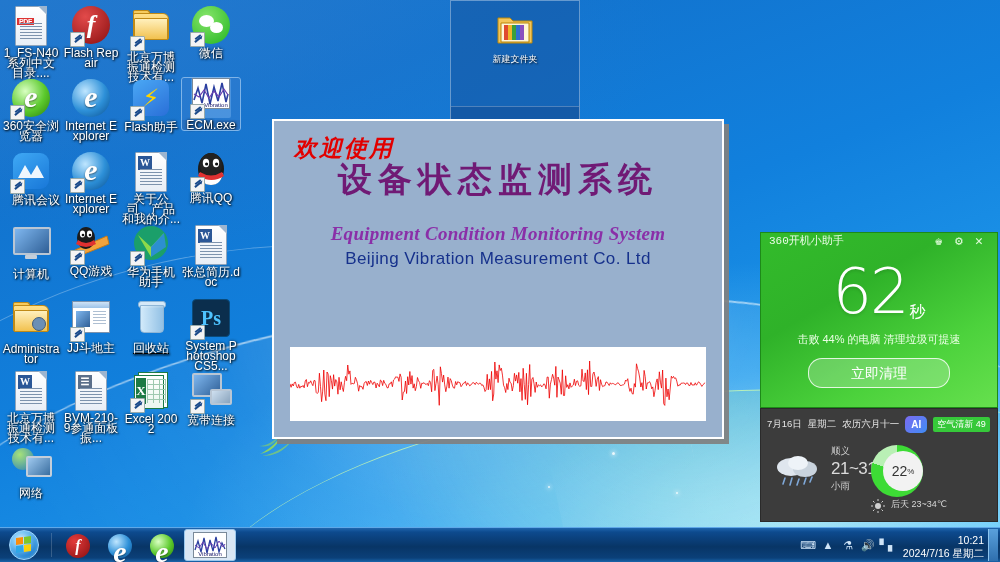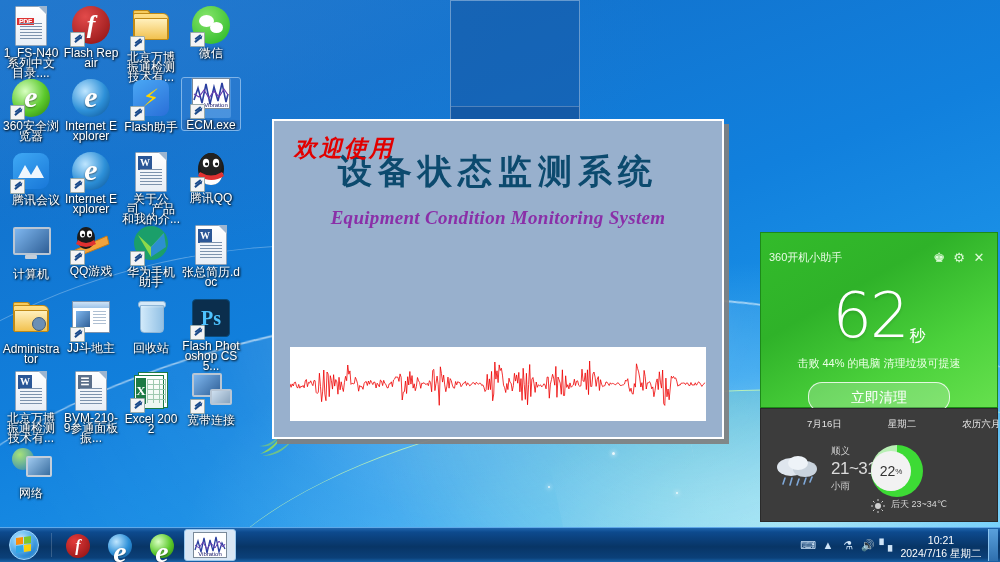--- a/index.html
+++ b/index.html
@@ -98,64 +98,64 @@
   #myfolder .fi .lbl{font-size:9px;color:#fff;margin-top:2px;text-shadow:1px 1px 2px #000;}
   #myfolder2{position:absolute;left:450px;top:106px;width:128px;height:16px;
     background:rgba(20,78,150,.5);border:1px solid rgba(255,255,255,.25);}
 
   
   #splash{position:absolute;left:272px;top:119px;width:452px;height:320px;
     background:#98b0cd;border:2px solid #ffffff;box-sizing:border-box;
     box-shadow:5px 5px 0 0 rgba(128,128,128,.92);}
   #welcome{position:absolute;left:20px;top:12px;font-family:"Liberation Serif","DejaVu Serif",serif;
     font-size:23px;font-weight:bold;font-style:italic;color:#e20000;letter-spacing:2px;}
-  #title-cn{margin-top:28px;text-align:center;font-family:"Liberation Serif","DejaVu Serif",serif;
-    font-size:34px;font-weight:bold;color:#0c4a6e;letter-spacing:6px;}
-  #title-en{margin-top:12px;text-align:center;font-family:"Liberation Serif","DejaVu Serif",serif;
+  #title-cn{margin-top:36px;text-align:center;font-family:"Liberation Serif","DejaVu Serif",serif;
+    font-size:34px;font-weight:bold;color:#701a75;letter-spacing:6px;}
+  #title-en{margin-top:20px;text-align:center;font-family:"Liberation Serif","DejaVu Serif",serif;
     font-size:19px;font-weight:bold;font-style:italic;color:#8a2fa8;letter-spacing:.3px;}
   #company-cn{margin-top:22px;text-align:center;font-family:"Liberation Serif","DejaVu Serif",serif;
     font-size:21px;font-weight:bold;color:#101010;letter-spacing:2px;}
   #company-en{margin-top:4px;text-align:center;font-size:17px;color:#16318c;letter-spacing:.4px;}
   #wave-box{position:absolute;left:16px;right:16px;bottom:16px;height:74px;background:#fff;}
   #wave-box svg{display:block;width:100%;height:100%;}
 
   
   #w360{position:absolute;left:760px;top:232px;width:238px;height:176px;
     background:linear-gradient(150deg,#33bb2b 0%,#2fb229 35%,#4cd23c 70%,#66e04e 100%);
     border:1px solid #1d8a18;box-sizing:border-box;}
-  #w360 .bar{height:24px;display:flex;align-items:center;padding:12px 8px;}
+  #w360 .bar{height:24px;display:flex;align-items:flex-start;padding:0 8px;font-family:Liberation Mono, monospace;}
   #w360 .bar .t{font-size:11px;color:#eafce6;flex:1;}
   #w360 .bar .ic{width:20px;text-align:center;color:#e8ffe2;font-size:13px;opacity:.95;}
   #w360 .big{text-align:center;margin-top:4px;color:#fff;line-height:1;}
   #w360 .big .num{font-size:62px;font-weight:300;letter-spacing:-2px;
     font-family:"DejaVu Sans",sans-serif;text-shadow:0 2px 3px rgba(0,0,0,.12);}
   #w360 .big .unit{font-size:16px;margin-left:2px;vertical-align:-4px;}
   #w360 .sub{text-align:center;color:#eaffe4;font-size:11px;margin-top:9px;}
   #w360 .btn{margin:11px auto 12px;width:140px;height:28px;border-radius:14px;
     background:rgba(255,255,255,.22);border:1px solid rgba(255,255,255,.8);
     color:#fff;font-size:14px;text-align:center;line-height:28px;cursor:pointer;}
 
   
   #wx{position:absolute;left:760px;top:408px;width:238px;height:114px;
     background:#3c3c3c;border:1px solid #2a2a2a;box-sizing:border-box;color:#e6e6e6;}
   #wx .row1{display:flex;align-items:center;padding:7px 6px 0 6px;font-size:9.5px;gap:6px;}
-  #wx .row1 .d{white-space:nowrap;margin-left:40px;}
+  #wx .row1 .d{white-space:nowrap;}
   #wx .ai{width:22px;height:17px;border-radius:5px;color:#fff;font-size:10px;font-weight:bold;
     text-align:center;line-height:17px;
     background:linear-gradient(135deg,#7b6bf0,#3f8df5);}
   #wx .netchip{background:#36c93a;color:#fff;font-size:9px;padding:1px 4px;border-radius:2px;white-space:nowrap;}
   #wx .row2{position:relative;height:82px;}
   #wx .cloud{position:absolute;left:10px;top:18px;width:56px;height:38px;}
   #wx .tcol{position:absolute;left:70px;top:12px;}
   #wx .tcol .a{font-size:9.5px;color:#cfcfcf;}
   #wx .tcol .b{font-size:17px;color:#dcdcdc;margin-top:1px;letter-spacing:-.5px;}
   #wx .tcol .c{font-size:9.5px;color:#cfcfcf;margin-top:1px;}
   #wx .gauge{position:absolute;left:110px;top:12px;width:52px;height:52px;border-radius:50%;
     background:conic-gradient(#3ddb35 0 80%,#b9f0b5 80% 100%);
-    display:flex;align-items:center;justify-content:flex-start;}
+    display:flex;align-items:center;justify-content:flex-end;}
   #wx .gauge .in{width:40px;height:40px;border-radius:50%;background:#f2f2f2;color:#333;
     font-size:14px;display:flex;align-items:center;justify-content:center;}
   #wx .gauge .in sub{font-size:8px;vertical-align:baseline;}
   #wx .perf{position:absolute;left:156px;top:18px;width:78px;height:34px;border-radius:17px;
     background:#f0f0f0;color:#444;padding:3px 4px 0 6px;box-sizing:border-box;}
   #wx .perf .l1{font-size:8.5px;color:#3a3a3a;}
   #wx .perf .l2{font-size:8.5px;color:#3a9a3a;margin-top:2px;}
   #wx .perf .dot{position:absolute;right:2px;top:7px;width:16px;height:16px;border-radius:50%;
     background:#2f86f5;color:#fff;font-size:10px;text-align:center;line-height:16px;}
   #wx .perf .dot:after{content:"";position:absolute;right:-1px;top:-1px;width:5px;height:5px;
@@ -176,21 +176,21 @@
       linear-gradient(#ff8a00,#ff8a00) 0 0/7px 7px no-repeat,
       linear-gradient(#7ec820,#7ec820) 8px 0/7px 7px no-repeat,
       linear-gradient(#2aa7e8,#2aa7e8) 0 8px/7px 7px no-repeat,
       linear-gradient(#ffd400,#ffd400) 8px 8px/7px 7px no-repeat;
     transform:skewY(-8deg);opacity:.95;}
   .tb-item{width:40px;height:30px;margin-left:2px;display:flex;align-items:center;justify-content:center;
     border-radius:3px;}
   .tb-item.active{background:rgba(235,245,255,.92);border:1px solid #9ac8ee;width:50px;}
   #tray{margin-left:auto;display:flex;align-items:center;height:34px;padding-right:2px;}
   #tray .ti{width:20px;text-align:center;color:#cfe4f7;font-size:11px;}
-  #clock{width:86px;text-align:center;color:#fff;font-size:10.5px;line-height:13px;padding-top:3px;}
+  #clock{width:86px;text-align:right;color:#fff;font-size:10.5px;line-height:13px;padding-top:3px;}
   #showdesk{width:9px;height:32px;margin-left:4px;background:linear-gradient(#5aa0dc,#2e6fae);
     border-left:1px solid #8cc4ef;}
   .tb-sep{width:1px;height:24px;background:rgba(255,255,255,.18);margin:0 4px;}
 </style>
 </head>
 <body>
 
 <div id="wallpaper">
   <div class="swoosh" id="sw1"></div>
   <div class="swoosh" id="sw3"></div>
@@ -381,37 +381,37 @@
       <div class="glyph">
         <div style="width:36px;height:30px;margin:4px auto 0;background:#fff;border:1px solid #7d93ad;position:relative">
           <div style="position:absolute;left:0;right:0;top:0;height:6px;background:linear-gradient(#cfe3f6,#9dc3e8)"></div>
           <div style="position:absolute;left:3px;top:9px;width:14px;height:16px;background:linear-gradient(135deg,#7fb7ef,#2f5f96)"></div>
           <div style="position:absolute;left:20px;top:9px;right:3px;height:14px;background:repeating-linear-gradient(#aebfd2 0 1px,transparent 1px 3px)"></div>
         </div>
         <div class="shortcut"></div>
       </div>
       <div class="lbl">JJ斗地主</div>
     </div>
-    <div class="icon" style="left: 122px; top: 295px;">
+    <div class="icon" style="left: 122px; top: 295px; text-decoration: underline;">
       <div class="glyph">
         <div class="bin">
           <div class="lid"></div>
           <div class="body"></div>
         </div>
       </div>
       <div class="lbl">回收站</div>
     </div>
     <div class="icon" style="left: 182px; top: 295px;">
       <div class="glyph">
         <div style="width:36px;height:36px;margin:2px auto 0;background:#0b2e4d;border:1px solid #0a4a7a;border-radius:4px;position:relative">
           <span style="position:absolute;inset:0;color:#4ec3ff;font-family:'Liberation Serif',serif;font-weight:bold;font-size:20px;text-align:center;line-height:36px">Ps</span>
         </div>
         <div class="shortcut"></div>
       </div>
-      <div class="lbl">Flash Photoshop CS5...</div>
+      <div class="lbl">System Photoshop CS5...</div>
     </div>
     <div class="icon" style="left: 2px; top: 368px;">
       <div class="glyph">
         <div class="doc">
           <div class="wbadge">W</div>
           <div class="lines"></div>
         </div>
       </div>
       <div class="lbl">北京万博振通检测技术有...</div>
     </div>
@@ -451,27 +451,42 @@
         <div style="width:38px;height:34px;margin:3px auto 0;position:relative">
           <div style="position:absolute;left:0;top:2px;width:22px;height:22px;border-radius:50%;background:radial-gradient(circle at 35% 30%,#a7e27a,#2a7fb8)"></div>
           <div style="position:absolute;left:14px;top:10px;width:22px;height:17px;border:2px solid #c3ceda;border-radius:2px;background:linear-gradient(135deg,#9fc9ef,#3a6ea0)"></div>
         </div>
       </div>
       <div class="lbl">网络</div>
     </div>
   </div>
 
 <div id="myfolder">
+  <div class="fi">
+    <svg width="40" height="36" viewBox="0 0 40 36">
+      <path d="M3 7 h12 l3 3 h19 v22 H3Z" fill="#f3c65a" stroke="#b8860b"></path>
+      <path d="M6 12 h28 v19 H6Z" fill="#fff6d8" stroke="#b8860b"></path>
+      <g>
+        <rect x="9" y="14" width="4" height="15" fill="#e04a2f"></rect>
+        <rect x="13" y="14" width="4" height="15" fill="#f0b429"></rect>
+        <rect x="17" y="14" width="4" height="15" fill="#3aa03a"></rect>
+        <rect x="21" y="14" width="4" height="15" fill="#2f6fd0"></rect>
+        <rect x="25" y="14" width="4" height="15" fill="#8a4fc0"></rect>
+      </g>
+    </svg>
+    <div class="lbl">新建文件夹</div>
+  </div>
 </div>
 <div id="myfolder2"></div>
 
 <div id="splash">
   <div id="welcome">欢迎使用</div>
   <div id="title-cn">设备状态监测系统</div>
   <div id="title-en">Equipment Condition Monitoring System</div>
+  <div id="company-en">Beijing Vibration Measurement Co. Ltd</div>
   <div id="wave-box">
     <svg id="wave-svg" viewBox="0 0 420 74" preserveAspectRatio="none">
         <path d="M 0 37 L 0.0 36.9 L 1.1 40.3 L 2.2 36.9 L 3.3 39.0 L 4.4 35.5 L 5.5 35.1 L 6.6 39.5 L 7.7 41.1 L 8.8 37.4 L 9.9 41.2 L 11.0 39.2 L 12.1 39.9 L 13.2 38.4 L 14.3 40.8 L 15.4 34.0 L 16.5 32.5 L 17.6 39.7 L 18.7 35.4 L 19.8 36.1 L 20.9 33.8 L 22.0 36.7 L 23.1 38.7 L 24.2 33.5 L 25.3 33.7 L 26.4 45.4 L 27.5 46.5 L 28.6 45.1 L 29.7 26.2 L 30.8 39.7 L 31.9 54.7 L 33.0 44.1 L 34.1 23.0 L 35.2 47.2 L 36.3 53.7 L 37.4 25.0 L 38.5 27.0 L 39.6 49.7 L 40.7 28.7 L 41.8 33.5 L 42.9 42.1 L 44.0 27.7 L 45.1 39.1 L 46.2 32.6 L 47.3 34.9 L 48.4 47.2 L 49.5 30.3 L 50.6 42.8 L 51.7 34.8 L 52.8 40.4 L 53.9 44.5 L 55.0 35.3 L 56.1 29.3 L 57.2 33.7 L 58.3 18.0 L 59.4 27.2 L 60.5 23.9 L 61.6 37.4 L 62.7 36.2 L 63.8 36.8 L 64.9 36.5 L 66.0 30.3 L 67.1 32.8 L 68.2 36.7 L 69.3 44.2 L 70.4 38.5 L 71.5 39.8 L 72.6 39.6 L 73.7 42.3 L 74.8 36.6 L 75.9 34.9 L 77.0 34.6 L 78.1 38.5 L 79.2 34.0 L 80.3 37.2 L 81.4 33.4 L 82.5 35.5 L 83.6 37.6 L 84.7 35.0 L 85.8 35.3 L 86.9 41.0 L 88.0 36.2 L 89.1 37.8 L 90.2 39.8 L 91.3 33.0 L 92.4 34.0 L 93.5 38.6 L 94.6 33.3 L 95.7 36.4 L 96.8 37.3 L 97.9 40.6 L 99.0 41.0 L 100.1 36.9 L 101.2 36.8 L 102.3 34.8 L 103.4 39.7 L 104.5 33.0 L 105.6 32.1 L 106.7 29.8 L 107.8 30.2 L 108.9 30.1 L 110.0 34.4 L 111.1 26.9 L 112.2 30.2 L 113.3 53.0 L 114.4 45.2 L 115.5 44.7 L 116.6 34.0 L 117.7 46.5 L 118.8 29.7 L 119.9 38.0 L 121.0 24.5 L 122.1 37.1 L 123.2 28.6 L 124.3 41.1 L 125.4 36.8 L 126.5 43.7 L 127.6 39.6 L 128.7 30.5 L 129.8 33.8 L 130.9 35.5 L 132.0 41.3 L 133.1 36.1 L 134.2 36.6 L 135.3 35.6 L 136.4 37.0 L 137.5 37.6 L 138.6 36.3 L 139.7 38.7 L 140.8 33.7 L 141.9 35.5 L 143.0 44.8 L 144.1 23.4 L 145.2 22.4 L 146.3 43.6 L 147.4 36.4 L 148.5 29.1 L 149.6 37.7 L 150.7 58.3 L 151.8 19.8 L 152.9 26.6 L 154.0 35.1 L 155.1 28.1 L 156.2 37.9 L 157.3 44.7 L 158.4 39.1 L 159.5 30.1 L 160.6 41.2 L 161.7 31.6 L 162.8 33.6 L 163.9 38.1 L 165.0 40.8 L 166.1 41.2 L 167.2 34.5 L 168.3 37.8 L 169.4 34.6 L 170.5 35.5 L 171.6 35.7 L 172.7 39.7 L 173.8 38.2 L 174.9 36.3 L 176.0 36.1 L 177.1 34.4 L 178.2 38.5 L 179.3 35.8 L 180.4 37.2 L 181.5 38.9 L 182.6 38.0 L 183.7 36.4 L 184.8 35.6 L 185.9 36.0 L 187.0 37.6 L 188.1 35.3 L 189.2 36.3 L 190.3 37.3 L 191.4 36.0 L 192.5 36.4 L 193.6 38.5 L 194.7 37.8 L 195.8 40.3 L 196.9 44.5 L 198.0 42.7 L 199.1 27.3 L 200.2 42.8 L 201.3 31.9 L 202.4 42.6 L 203.5 24.4 L 204.6 53.8 L 205.7 47.0 L 206.8 15.0 L 207.9 32.1 L 209.0 23.8 L 210.1 35.6 L 211.2 17.9 L 212.3 23.5 L 213.4 21.2 L 214.5 28.1 L 215.6 38.2 L 216.7 40.7 L 217.8 45.5 L 218.9 36.5 L 220.0 42.6 L 221.1 31.2 L 222.2 35.4 L 223.3 36.3 L 224.4 44.0 L 225.5 38.6 L 226.6 26.3 L 227.7 34.1 L 228.8 27.9 L 229.9 36.2 L 231.0 25.4 L 232.1 44.8 L 233.2 31.6 L 234.3 53.4 L 235.4 21.3 L 236.5 37.5 L 237.6 52.4 L 238.7 26.3 L 239.8 57.8 L 240.9 37.7 L 242.0 17.5 L 243.1 49.6 L 244.2 32.2 L 245.3 30.5 L 246.4 36.8 L 247.5 45.4 L 248.6 35.0 L 249.7 40.3 L 250.8 37.8 L 251.9 38.7 L 253.0 37.9 L 254.1 39.9 L 255.2 38.8 L 256.3 36.8 L 257.4 37.6 L 258.5 41.8 L 259.6 30.1 L 260.7 30.1 L 261.8 51.2 L 262.9 37.1 L 264.0 32.6 L 265.1 27.3 L 266.2 31.1 L 267.3 38.2 L 268.4 19.4 L 269.5 50.3 L 270.6 30.0 L 271.7 32.9 L 272.8 36.1 L 273.9 47.3 L 275.0 22.8 L 276.1 48.5 L 277.2 48.5 L 278.3 28.8 L 279.4 40.4 L 280.5 37.7 L 281.6 41.9 L 282.7 35.9 L 283.8 40.3 L 284.9 39.1 L 286.0 38.1 L 287.1 32.2 L 288.2 38.6 L 289.3 34.2 L 290.4 33.8 L 291.5 38.3 L 292.6 39.3 L 293.7 38.8 L 294.8 22.2 L 295.9 34.0 L 297.0 34.6 L 298.1 25.9 L 299.2 42.6 L 300.3 22.8 L 301.4 47.6 L 302.5 14.0 L 303.6 39.5 L 304.7 39.4 L 305.8 27.0 L 306.9 25.0 L 308.0 30.1 L 309.1 39.4 L 310.2 32.2 L 311.3 29.6 L 312.4 43.5 L 313.5 32.7 L 314.6 37.2 L 315.7 39.7 L 316.8 38.9 L 317.9 38.7 L 319.0 35.0 L 320.1 35.2 L 321.2 36.9 L 322.3 38.5 L 323.4 35.8 L 324.5 37.1 L 325.6 36.4 L 326.7 36.7 L 327.8 37.4 L 328.9 37.8 L 330.0 36.3 L 331.1 35.8 L 332.2 36.6 L 333.3 38.4 L 334.4 38.5 L 335.5 38.0 L 336.6 37.8 L 337.7 37.0 L 338.8 33.1 L 339.9 34.2 L 341.0 31.7 L 342.1 39.9 L 343.2 44.4 L 344.3 41.2 L 345.4 46.6 L 346.5 47.1 L 347.6 36.6 L 348.7 40.1 L 349.8 16.8 L 350.9 21.4 L 352.0 24.9 L 353.1 31.0 L 354.2 40.0 L 355.3 35.7 L 356.4 43.4 L 357.5 23.4 L 358.6 29.6 L 359.7 42.0 L 360.8 35.9 L 361.9 35.9 L 363.0 34.6 L 364.1 36.8 L 365.2 41.8 L 366.3 39.9 L 367.4 49.7 L 368.5 43.7 L 369.6 35.6 L 370.7 31.9 L 371.8 42.6 L 372.9 24.8 L 374.0 35.2 L 375.1 41.1 L 376.2 23.0 L 377.3 56.7 L 378.4 58.4 L 379.5 31.1 L 380.6 49.8 L 381.7 42.0 L 382.8 52.8 L 383.9 41.0 L 385.0 29.2 L 386.1 31.2 L 387.2 29.4 L 388.3 31.5 L 389.4 30.9 L 390.5 34.1 L 391.6 39.2 L 392.7 37.8 L 393.8 38.2 L 394.9 36.2 L 396.0 36.2 L 397.1 36.0 L 398.2 36.0 L 399.3 37.6 L 400.4 35.9 L 401.5 36.1 L 402.6 38.4 L 403.7 38.6 L 404.8 35.5 L 405.9 38.1 L 407.0 37.8 L 408.1 38.2 L 409.2 35.8 L 410.3 38.2 L 411.4 36.6 L 412.5 34.8 L 413.6 35.7 L 414.7 37.5 L 415.8 39.4 L 416.9 37.7 L 418.0 36.7 L 419.1 35.7" fill="none" stroke="#ee0000" stroke-width="0.8" vector-effect="non-scaling-stroke"></path>
       </svg>
   </div>
 </div>
 
 <div id="w360">
   <div class="bar">
     <div class="t">360开机小助手</div>

